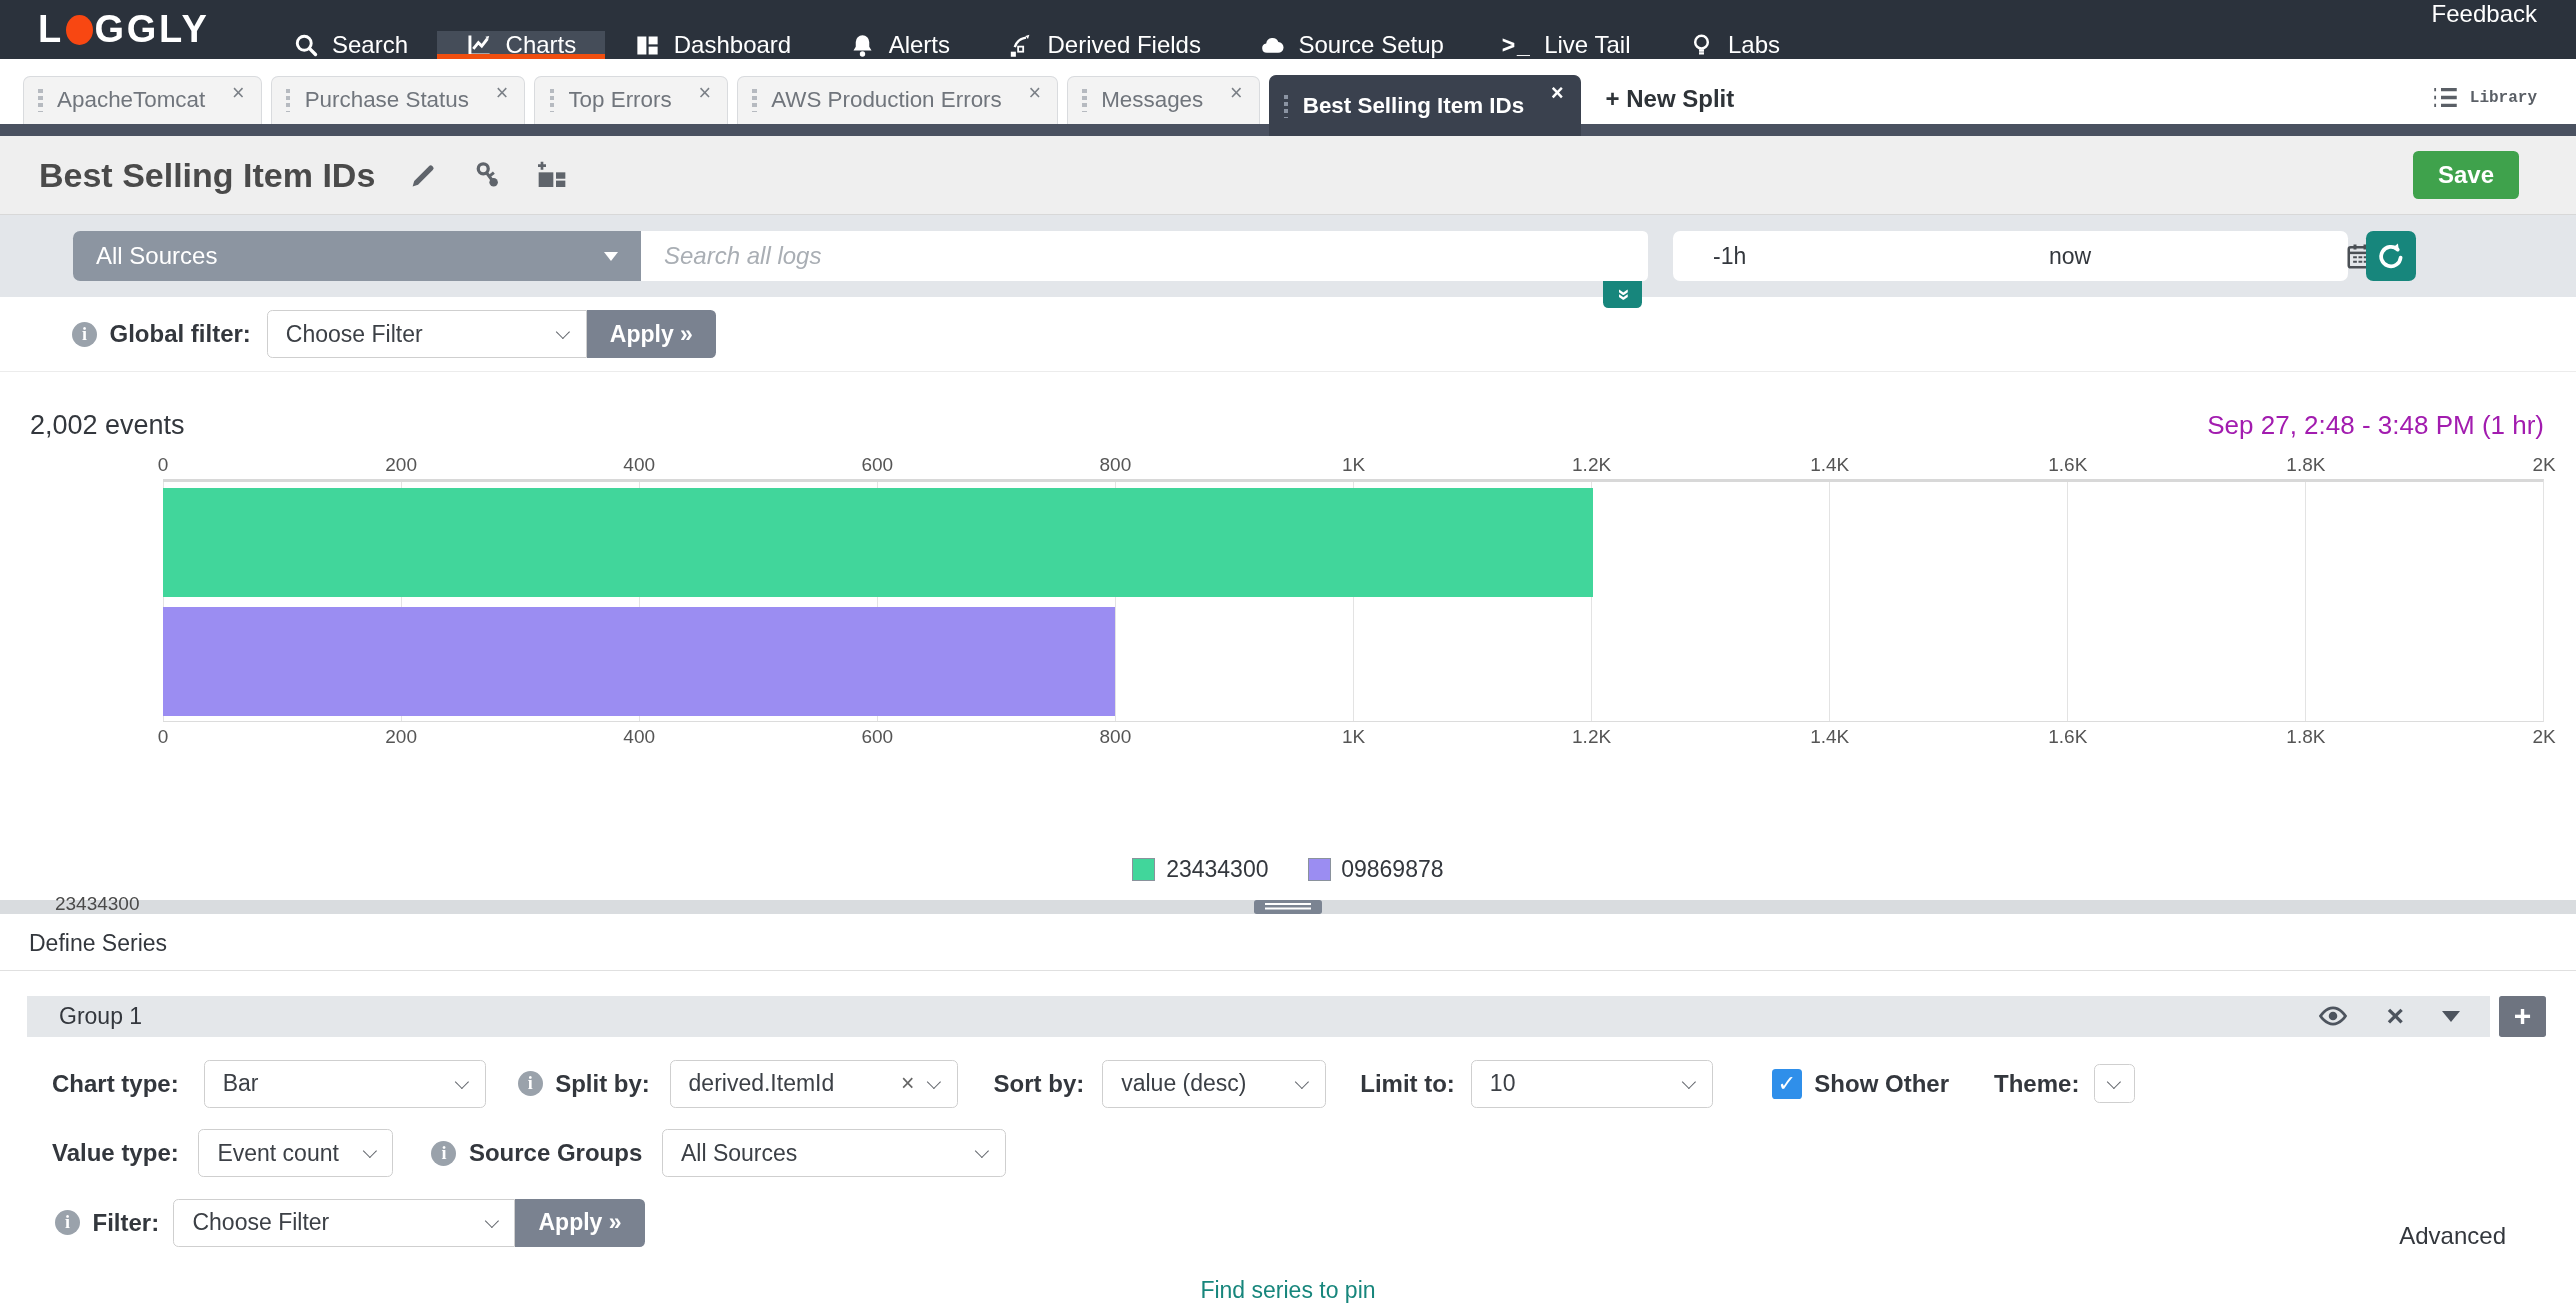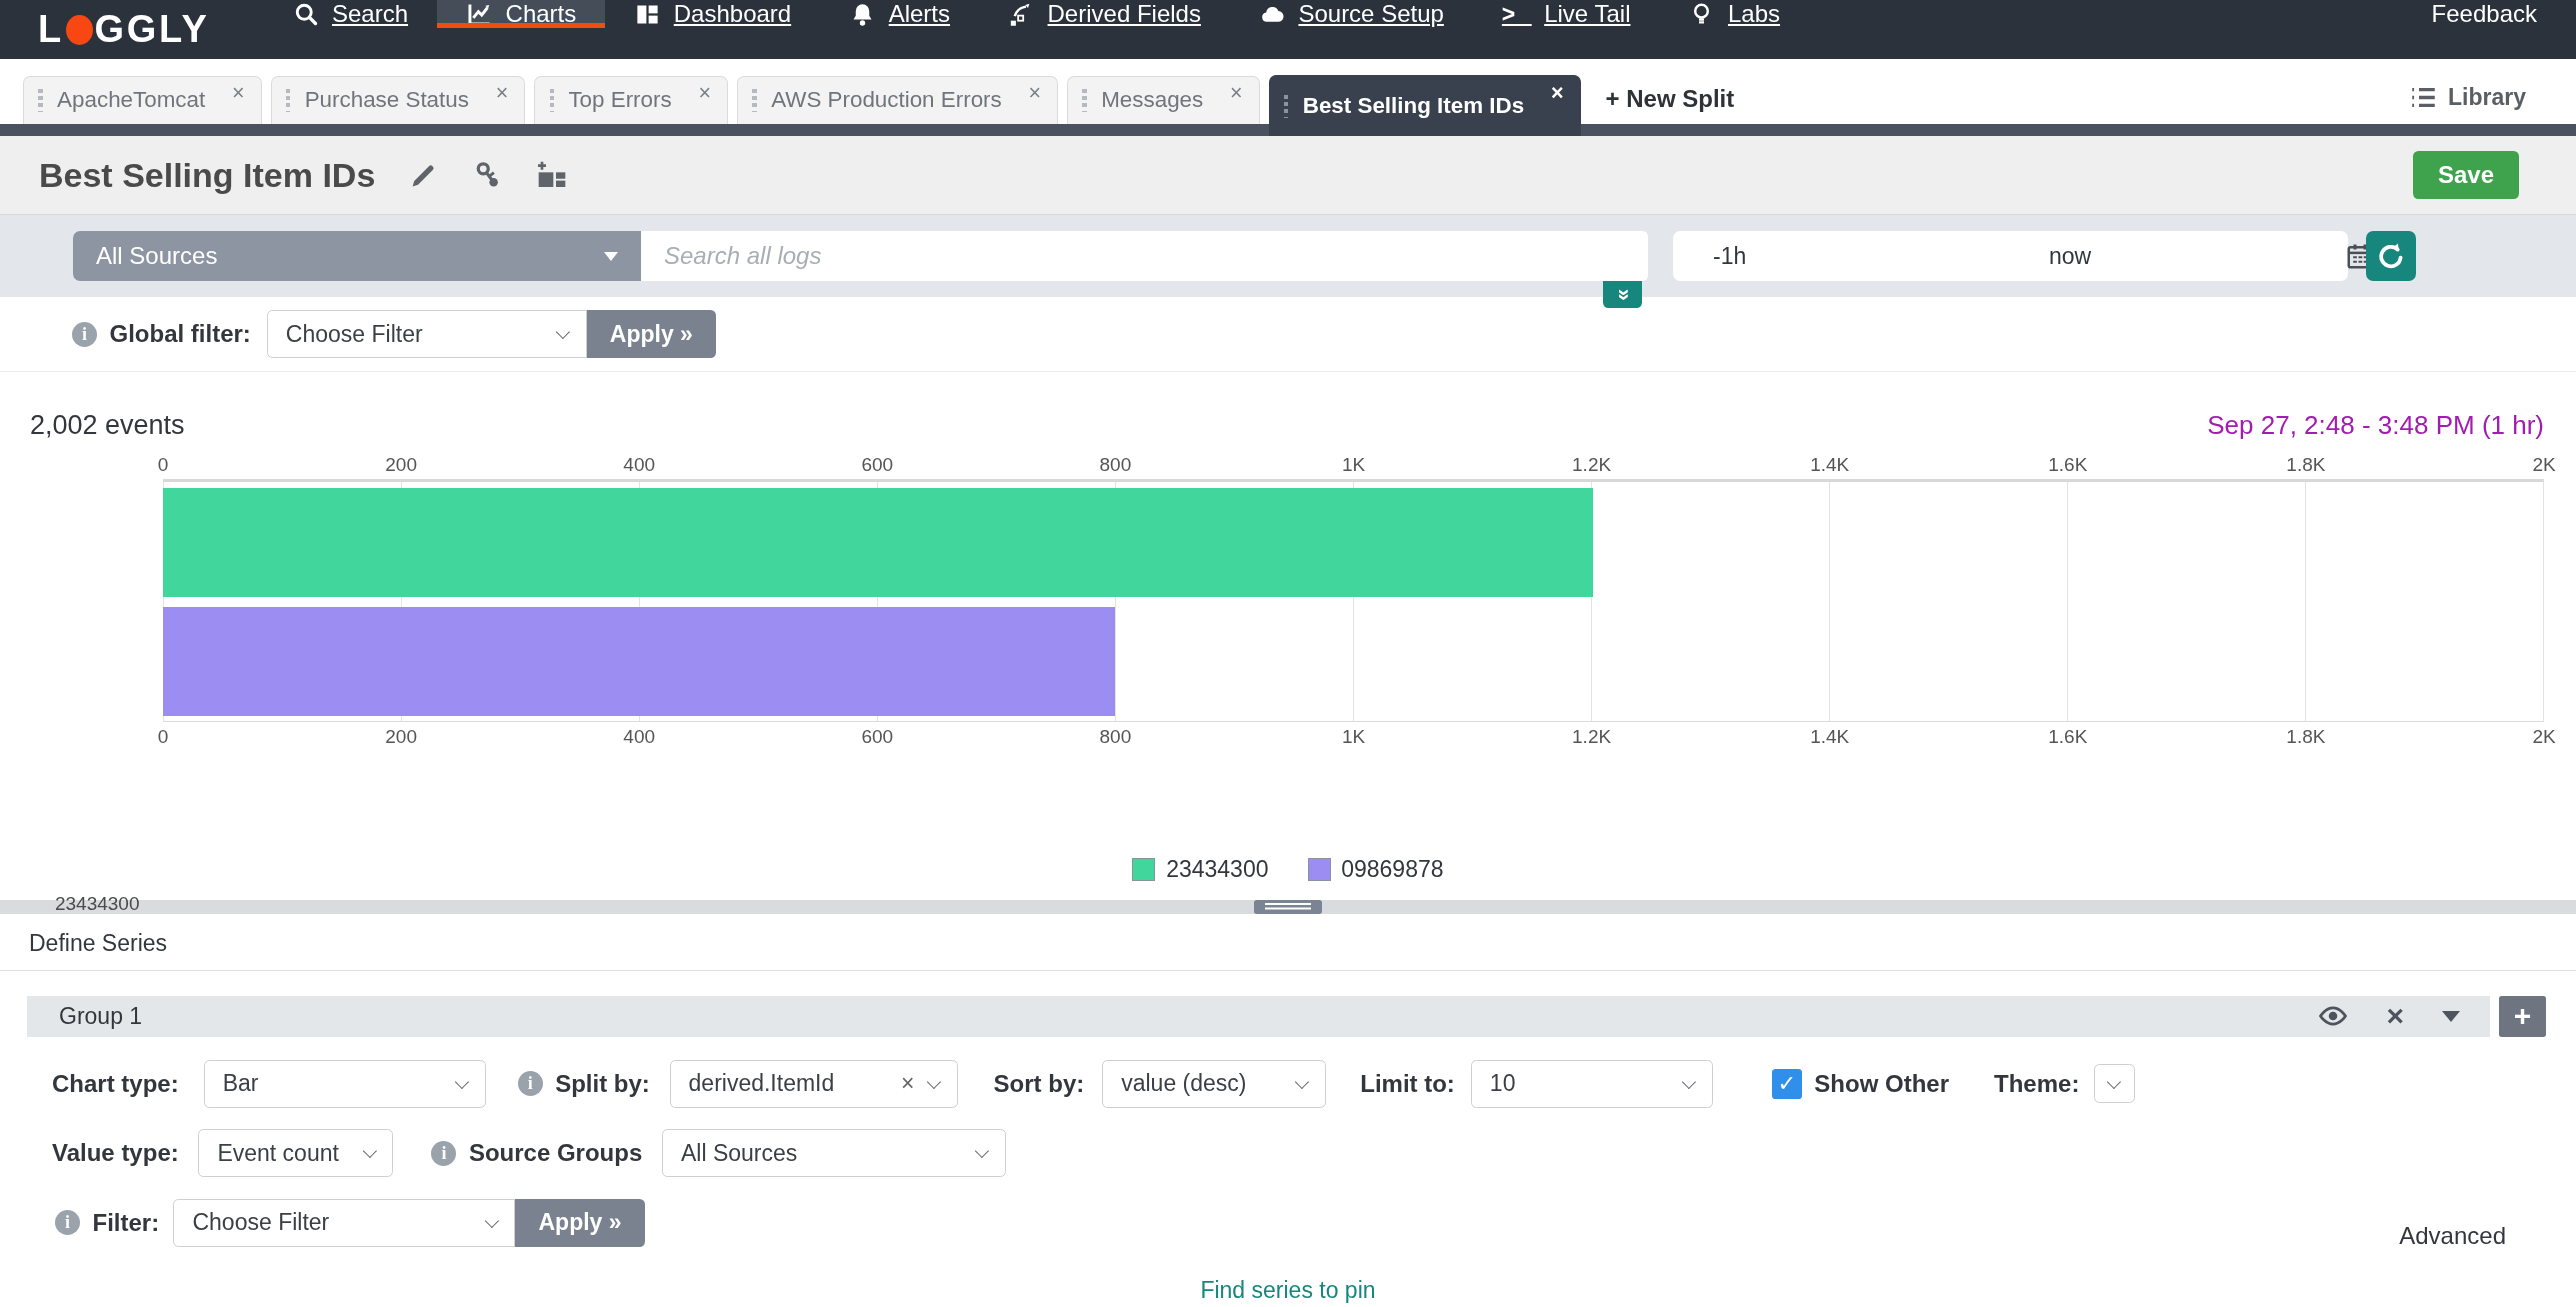--- a/index.html
+++ b/index.html
@@ -6,21 +6,21 @@
   html,body { background:#fff; }
   body { width:2576px; height:1308px; overflow:hidden;
          font-family:"Liberation Sans","DejaVu Sans",sans-serif; color:#33373d; }
   #app { width:2576px; height:1308px; display:flex; flex-direction:column; background:#fff; }
 
   
   .nav { height:59px; background:#2b323c; display:flex; align-items:stretch; color:#fff; flex:0 0 auto; }
   .logo { display:flex; align-items:center; margin-left:38px; font-size:38px; font-weight:bold;
           letter-spacing:2.7px; cursor:pointer; }
   .logo .odot { width:27px; height:30px; background:#f84712; border-radius:50%; margin:0 1.8px; display:inline-block; }
-  #nav-items { display:flex; align-items:flex-start; margin-left:54px;text-decoration:underline; }
+  #nav-items { display:flex; align-items:flex-end; margin-left:54px; }
   .nav-item { display:flex; align-items:center; gap:12.5px; padding:0 29px; font-size:24px; cursor:pointer; position:relative; }
   .nav-item.active { background:#454d59; }
   .nav-item.active::after { content:""; position:absolute; left:0; right:0; bottom:0; height:5.4px; background:#f04e0f; }
   .nicon { display:flex; align-items:center; }
   .nicon svg { display:block; }
   .lt { font-weight:bold; font-size:23px; letter-spacing:1.8px; }
   .nav-right { margin-left:auto; display:flex; align-items:center; gap:43px; padding-right:39px; font-size:24px;flex-direction:column; }
   .nav-right .nritem { display:flex; align-items:center; gap:12.5px; cursor:pointer; }
   .helpq { width:29px; height:29px; border-radius:50%; background:#fff; color:#2b323c; font-weight:bold;
            font-size:21.5px; display:flex; align-items:center; justify-content:center; }
@@ -32,22 +32,22 @@
   .tab { height:48px; margin-bottom:12.5px; background:#f3f3f3; border:0.9px solid #d9dbde; border-bottom:none;
          border-radius:7.2px 7.2px 0 0; display:flex; align-items:center; gap:14.3px; padding:0 16px 0 14.3px;
          margin-right:9px; color:#70757c; font-size:22.4px; cursor:pointer; }
   .tab.active { background:#3a414e; border-color:#3a414e; color:#fff; height:61px; margin-bottom:0; font-weight:bold; }
   .drag { width:4.5px; height:23px; background:repeating-linear-gradient(to bottom,#b6bac0 0 3.6px,transparent 3.6px 7.2px); }
   .tab.active .drag { background:repeating-linear-gradient(to bottom,#8b94a3 0 3.6px,transparent 3.6px 7.2px); }
   .tclose { font-size:21.5px; align-self:flex-start; margin-top:4.5px; margin-left:12.5px; color:#7b8087; }
   .tab.active .tclose { color:#fff; }
   .newchart { display:flex; align-items:center; gap:9px; font-size:24px; font-weight:bold; color:#2e3338;
               margin:0 0 23px 16px; cursor:pointer; position:relative; z-index:2; }
-  .library { margin-left:auto; margin-right:50px; margin-bottom:25px; display:flex; align-items:center; gap:10.7px;
-             font-size:23px; color:#5a5f66; font-weight:bold; cursor:pointer; position:relative; z-index:2; }
+  .library { margin-left:auto; margin-right:39px; margin-bottom:25px; display:flex; align-items:center; gap:10.7px;
+             font-size:16px; color:#5a5f66; font-weight:bold; cursor:pointer; position:relative; z-index:2;font-family:Liberation Mono, monospace; }
 
   
   .titlebar { height:79px; background:#efefef; border-bottom:1.8px solid #d8d8d8; display:flex; align-items:center;
               padding:0 57px 0 39px; flex:0 0 auto; }
   .titlebar h1 { font-size:34px; font-weight:bold; color:#4a4a4a; }
   .ticon { margin-left:34px; display:flex; align-items:center; cursor:pointer; }
   .savebtn { margin-left:auto; background:#3fa24c; color:#fff; border:none; border-radius:5.4px; height:48px;
              padding:0 25px; font-size:24px; font-weight:bold; cursor:pointer; font-family:inherit; }
 
   

